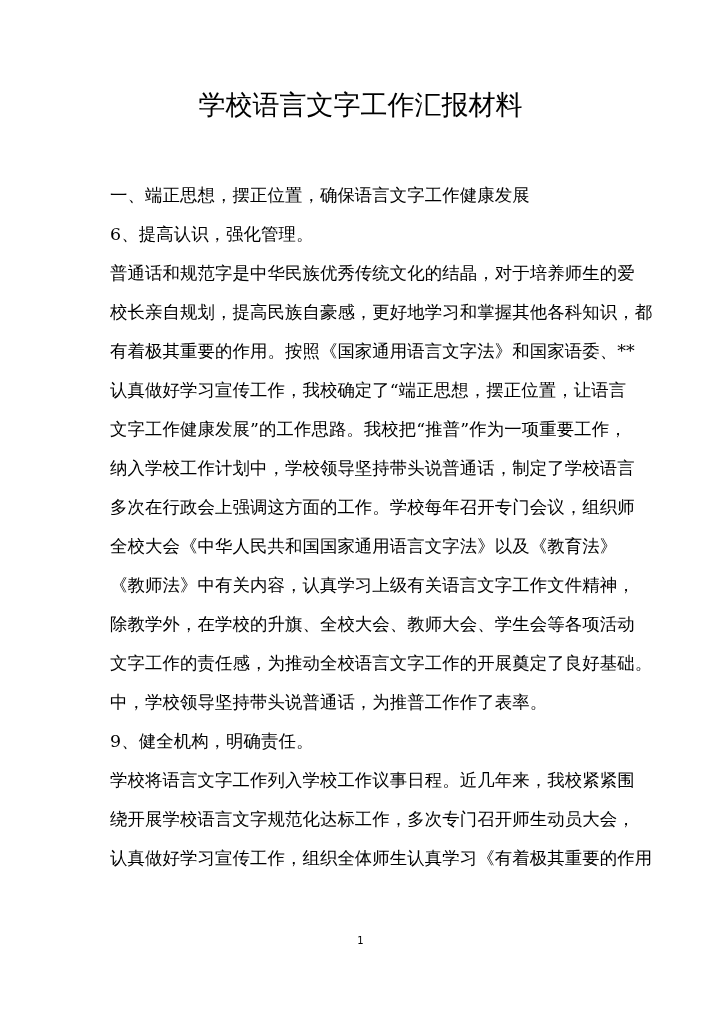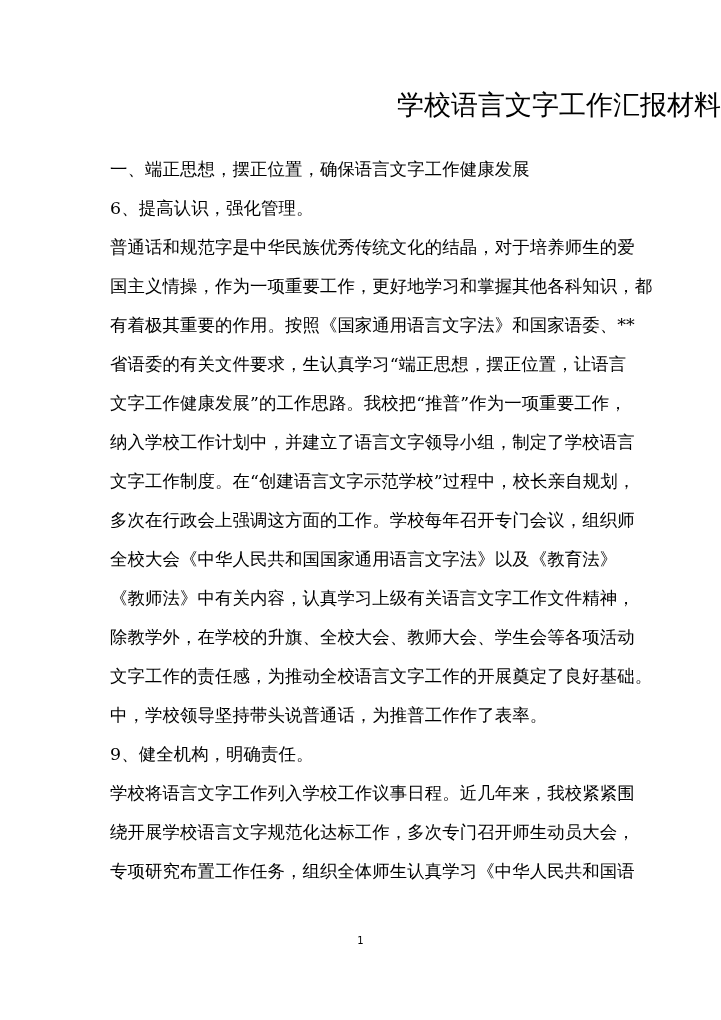--- a/index.html
+++ b/index.html
@@ -1,49 +1,48 @@
 <!DOCTYPE html>
 <html><head>
 <meta charset="utf-8">
 <style>
   html, body { margin: 0; padding: 0; background: #ffffff; }
   body { width: 721px; height: 1020px; position: relative; overflow: hidden;
          font-family: "DejaVu Serif", "Liberation Serif", serif; color: #000; }
   .page { position: absolute; left: 0; top: 0; width: 721px; height: 1020px; background: #fff; }
-  .title { position: absolute; left: 0; width: 721px; top: 88px; text-align: right;
+  .title { position: absolute; left: 0; width: 721px; top: 88px; text-align: center;
            font-size: 27px; line-height: 34px; font-weight: normal; letter-spacing: 0px; }
-  .body { position: absolute; left: 110px; top: 156px; width: 504px; }
+  .body { position: absolute; left: 110px; top: 182px; width: 504px; }
   .line { height: 39px; line-height: 26px; font-size: 17.4px; white-space: nowrap;
           letter-spacing: 0.1px; }
   .line.just { text-align: justify; text-align-last: justify; }
   .pagenum { position: absolute; left: 0; width: 721px; top: 934px; text-align: center;
              font-size: 10px; line-height: 14px; font-family: "DejaVu Sans", sans-serif; }
 </style>
 </head>
 <body>
 
 <div class="page">
   <div class="title">学校语言文字工作汇报材料</div>
 
   <div class="body">
     <div class="line">一、端正思想，摆正位置，确保语言文字工作健康发展</div>
     <div class="line">6、提高认识，强化管理。</div>
     <div class="line just">普通话和规范字是中华民族优秀传统文化的结晶，对于培养师生的爱</div>
-    <div class="line just">国主义情操，作为一项重要工作，更好地学习和掌握其他各科知识，都</div>
+    <div class="line just">校长亲自规划，提高民族自豪感，更好地学习和掌握其他各科知识，都</div>
     <div class="line just">有着极其重要的作用。按照《国家通用语言文字法》和国家语委、**</div>
-    <div class="line just">省语委的有关文件要求，生认真学习“端正思想，摆正位置，让语言</div>
+    <div class="line just">认真做好学习宣传工作，我校确定了“端正思想，摆正位置，让语言</div>
     <div class="line just">文字工作健康发展”的工作思路。我校把“推普”作为一项重要工作，</div>
-    <div class="line just">纳入学校工作计划中，并建立了语言文字领导小组，制定了学校语言</div>
-    <div class="line just">文字工作制度。在“创建语言文字示范学校”过程中，校长亲自规划，</div>
+    <div class="line just">纳入学校工作计划中，学校领导坚持带头说普通话，制定了学校语言</div>
     <div class="line just">多次在行政会上强调这方面的工作。学校每年召开专门会议，组织师</div>
     <div class="line just">全校大会《中华人民共和国国家通用语言文字法》以及《教育法》</div>
     <div class="line just">《教师法》中有关内容，认真学习上级有关语言文字工作文件精神，</div>
     <div class="line just">除教学外，在学校的升旗、全校大会、教师大会、学生会等各项活动</div>
     <div class="line just">文字工作的责任感，为推动全校语言文字工作的开展奠定了良好基础。</div>
     <div class="line">中，学校领导坚持带头说普通话，为推普工作作了表率。</div>
     <div class="line">9、健全机构，明确责任。</div>
     <div class="line just">学校将语言文字工作列入学校工作议事日程。近几年来，我校紧紧围</div>
     <div class="line just">绕开展学校语言文字规范化达标工作，多次专门召开师生动员大会，</div>
-    <div class="line just">专项研究布置工作任务，组织全体师生认真学习《中华人民共和国语</div>
+    <div class="line just">认真做好学习宣传工作，组织全体师生认真学习《有着极其重要的作用</div>
   </div>
 
   <div class="pagenum">1</div>
 </div>
 
 </body></html>

